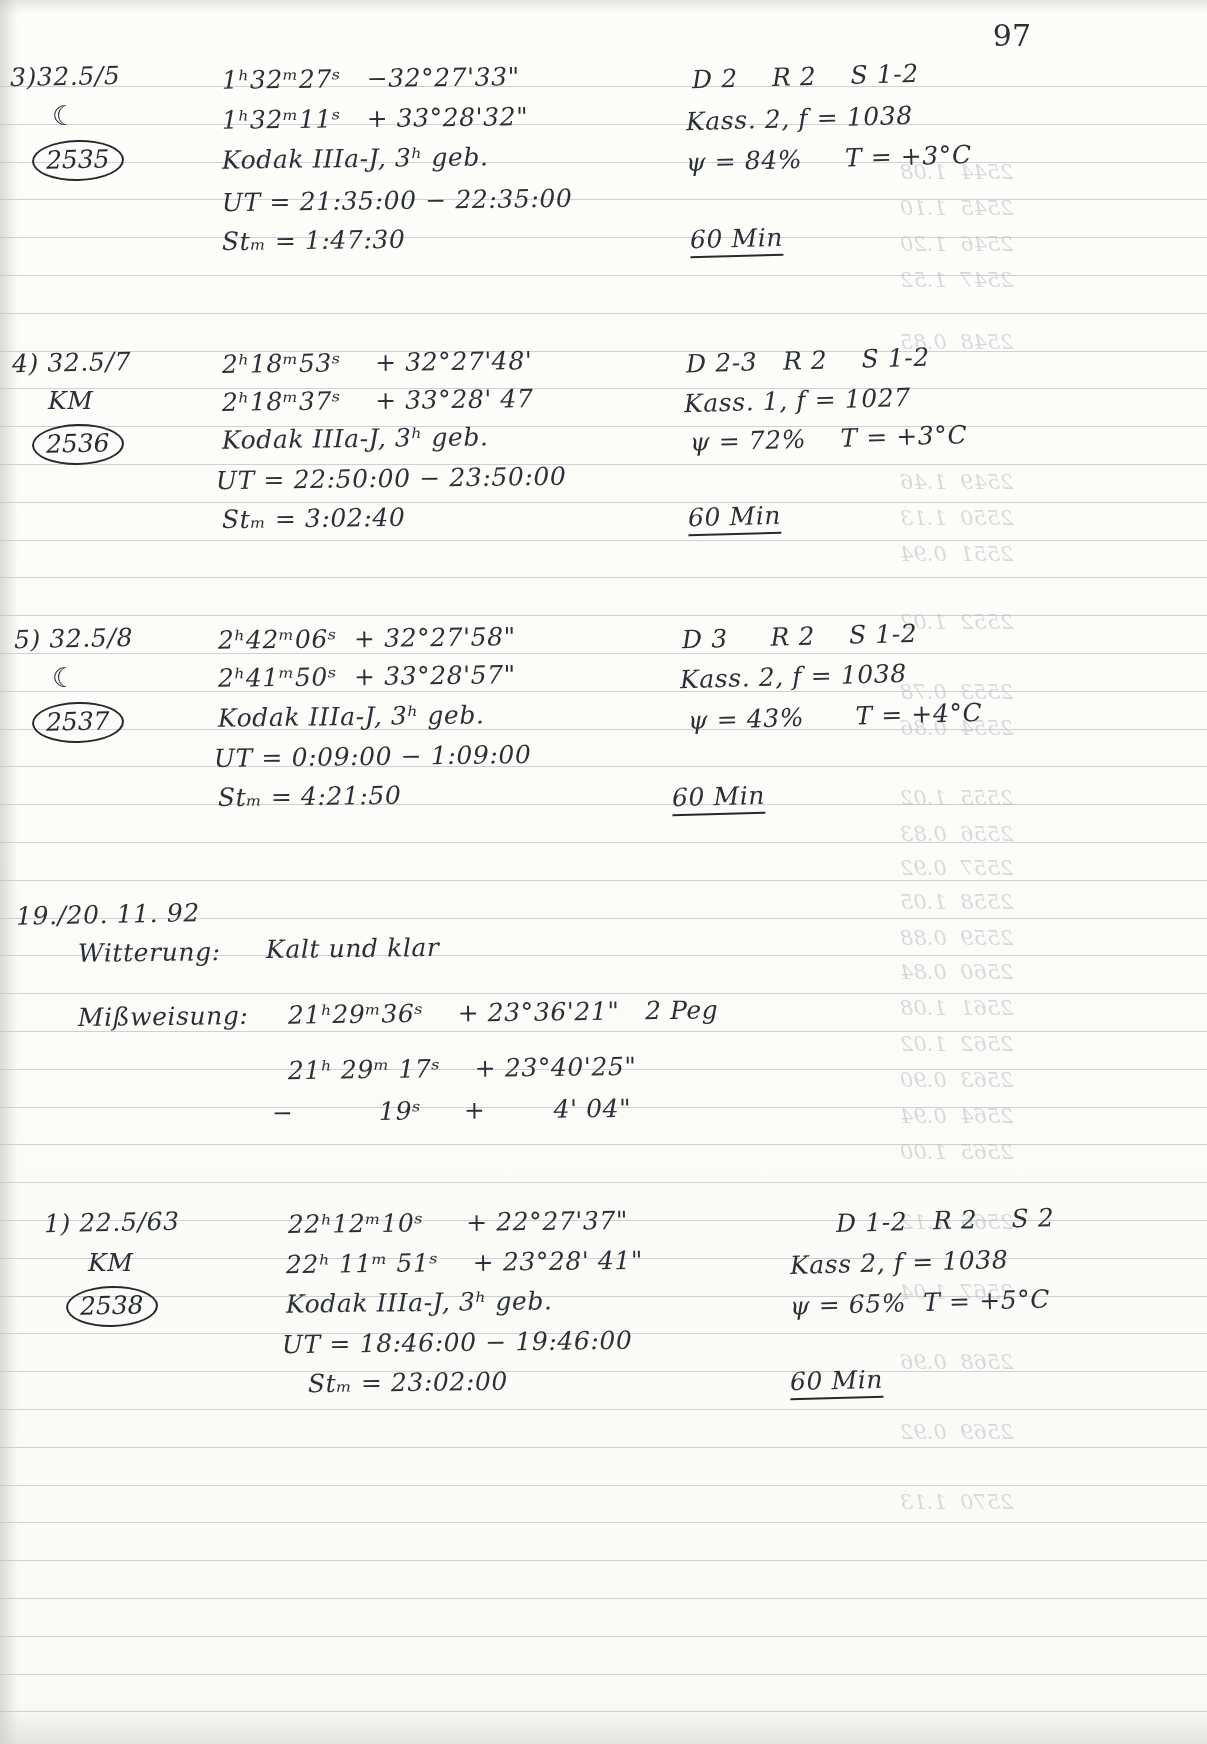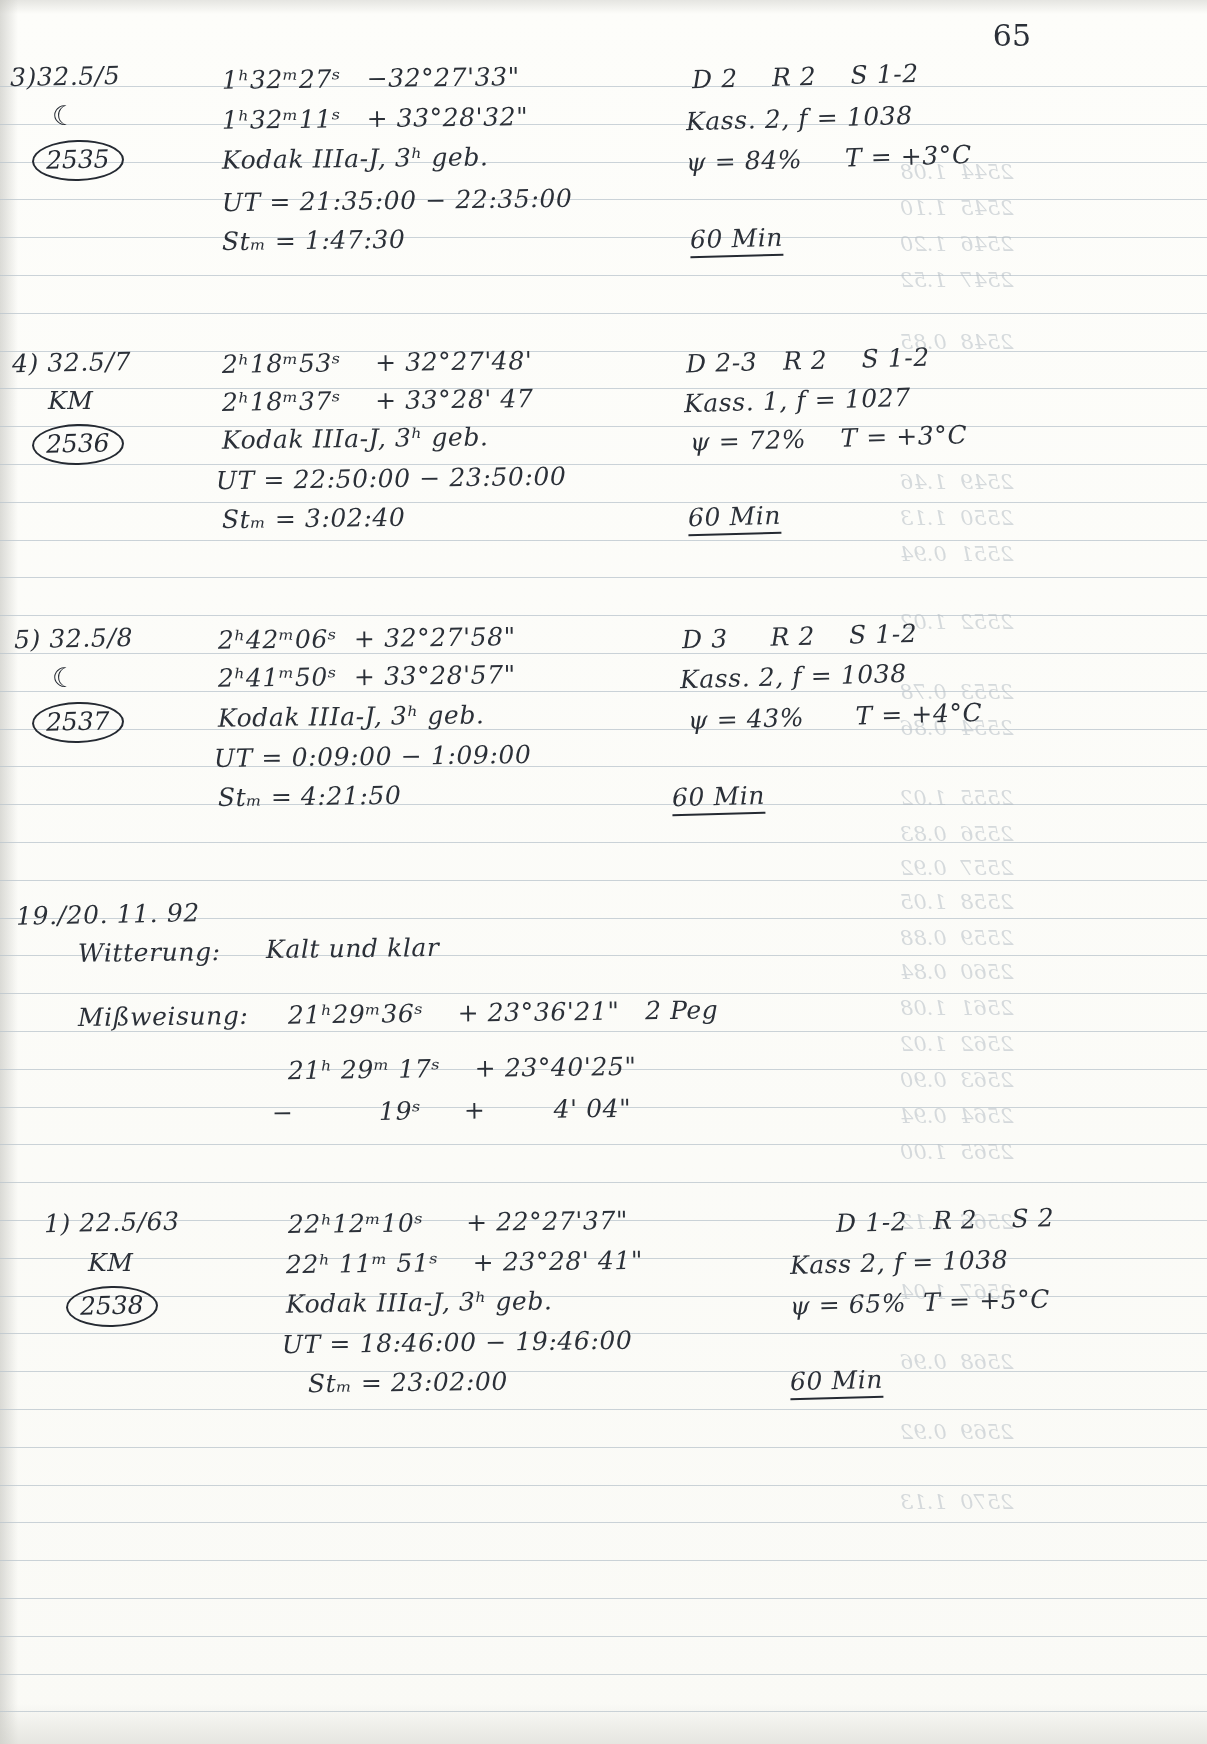--- a/index.html
+++ b/index.html
@@ -186,21 +186,21 @@
       <div class="bleed" style="left: 900px; top: 1068px;">2563  0.90</div>
       <div class="bleed" style="left: 900px; top: 1104px;">2564  0.94</div>
       <div class="bleed" style="left: 900px; top: 1140px;">2565  1.00</div>
       <div class="bleed" style="left: 900px; top: 1210px;">2566  1.12</div>
       <div class="bleed" style="left: 900px; top: 1280px;">2567  1.04</div>
       <div class="bleed" style="left: 900px; top: 1350px;">2568  0.96</div>
       <div class="bleed" style="left: 900px; top: 1420px;">2569  0.92</div>
       <div class="bleed" style="left: 900px; top: 1490px;">2570  1.13</div>
     </div>
 
-  <div class="pageno">65</div>
+  <div class="pageno">97</div>
 
   <div class="hw sz rot-a" style="left:10px; top:62px;">3)32.5/5</div>
   <div class="moon" style="left:52px; top:100px;">☾</div>
   <div class="circled" style="left:32px; top:140px;">2535</div>
   <div class="hw sz rot-b" style="left:222px; top:64px;">1ʰ32ᵐ27ˢ   −32°27'33"</div>
   <div class="hw sz rot-b" style="left:222px; top:104px;">1ʰ32ᵐ11ˢ   + 33°28'32"</div>
   <div class="hw sz rot-b" style="left:222px; top:144px;">Kodak IIIa-J, 3ʰ geb.</div>
   <div class="hw sz rot-b" style="left:222px; top:186px;">UT = 21:35:00 − 22:35:00</div>
   <div class="hw sz rot-b" style="left:222px; top:226px;">Stₘ = 1:47:30</div>
   <div class="hw sz rot-c" style="left:692px; top:62px;">D 2    R 2    S 1-2</div>

